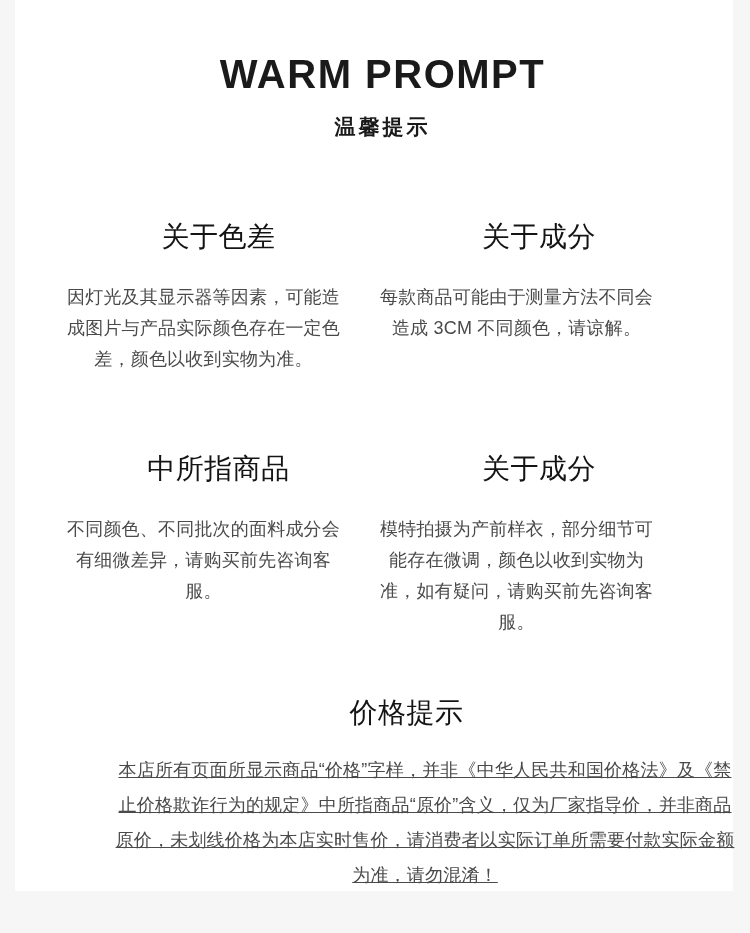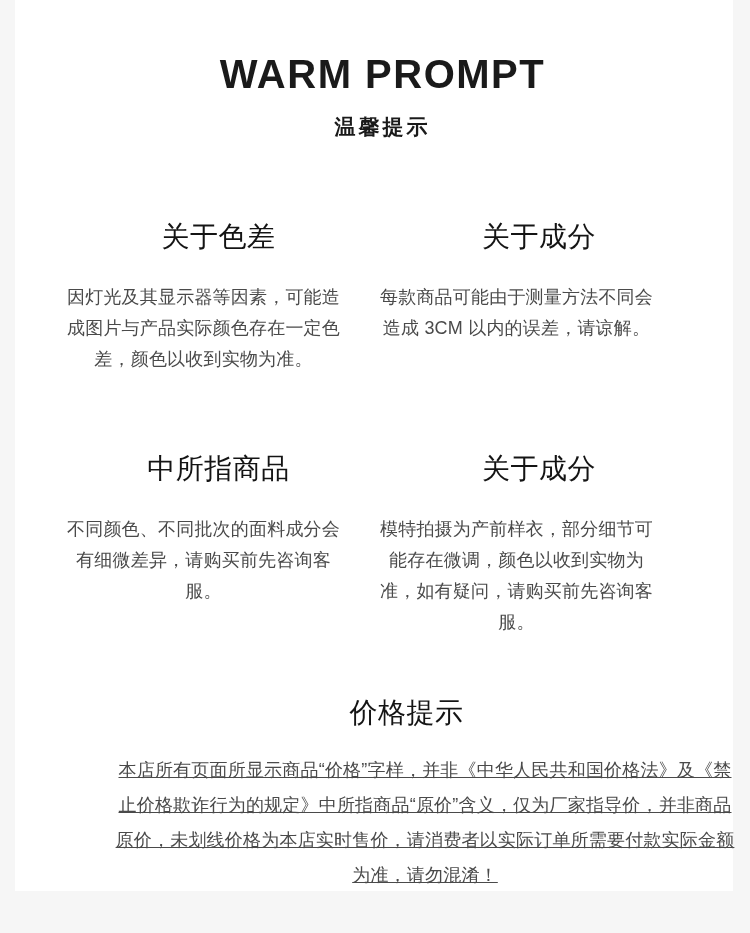--- a/index.html
+++ b/index.html
@@ -94,21 +94,21 @@
 
     <div class="sections-grid">
 
       <section class="section">
         <h3>关于色差</h3>
         <p>因灯光及其显示器等因素，可能造成图片与产品实际颜色存在一定色差，颜色以收到实物为准。</p>
       </section>
 
       <section class="section">
         <h3>关于成分</h3>
-        <p>每款商品可能由于测量方法不同会造成 3CM 以内的误差，请谅解。</p>
+        <p>每款商品可能由于测量方法不同会造成 3CM 不同颜色，请谅解。</p>
       </section>
 
       <section class="section">
         <h3>中所指商品</h3>
         <p>不同颜色、不同批次的面料成分会有细微差异，请购买前先咨询客服。</p>
       </section>
 
       <section class="section">
         <h3>关于成分</h3>
         <p>模特拍摄为产前样衣，部分细节可能存在微调，颜色以收到实物为准，如有疑问，请购买前先咨询客服。</p>

